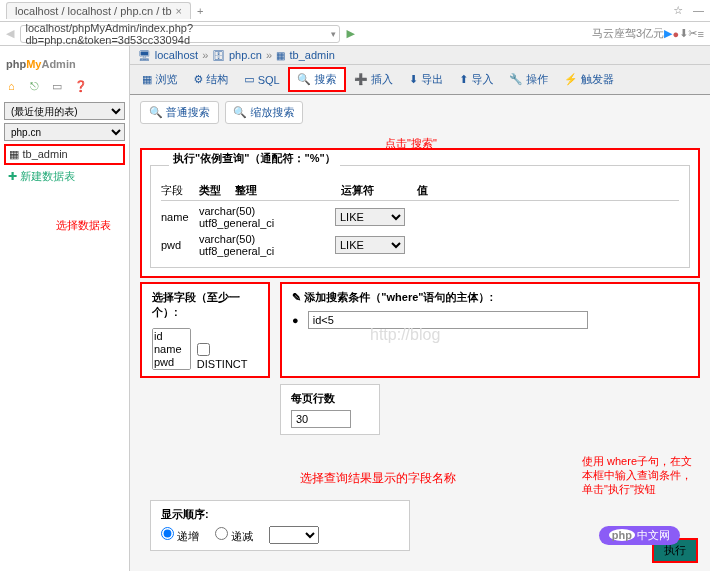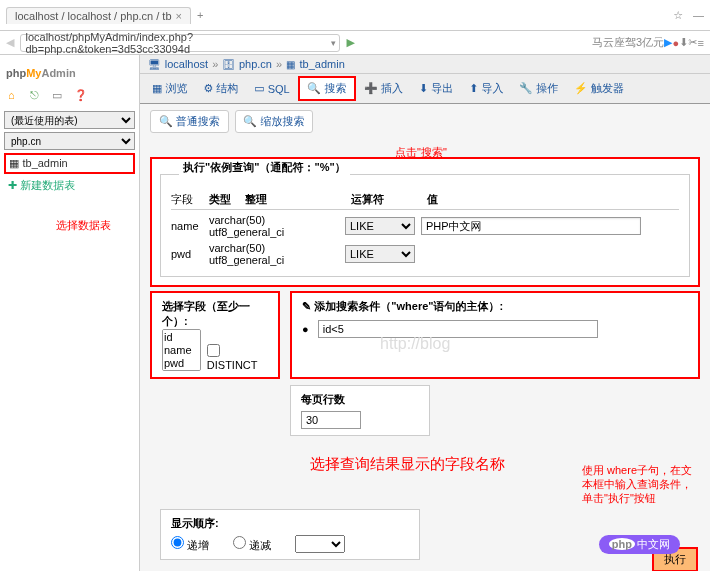--- a/index.html
+++ b/index.html
@@ -1,27 +1,27 @@
 <!DOCTYPE html>
 <html><head>
 <meta charset="utf-8">
 <style>
 *{box-sizing:border-box;margin:0;padding:0;font-family:Arial,"Microsoft YaHei",sans-serif;font-size:11px}
 body{background:#fff;width:710px;height:571px;overflow:hidden;position:relative}
-.browser-bar{height:31px;border-bottom:1px solid #ccc;display:flex;align-items:center;padding:0 6px}
+.browser-bar{height:22px;border-bottom:1px solid #ccc;display:flex;align-items:center;padding:0 6px}
 .tab{border:1px solid #ccc;border-bottom:none;padding:2px 8px;font-size:10px;color:#555;background:#f5f5f5;border-radius:3px 3px 0 0;display:flex;align-items:center;gap:4px}
 .tab-close{color:#888}
 .ctrl-icons{margin-left:auto;display:flex;gap:10px;color:#888}
 .url-bar{height:24px;border-bottom:1px solid #ccc;display:flex;align-items:center;padding:2px 6px;gap:6px}
 .url-box{flex:1;border:1px solid #ccc;border-radius:3px;height:18px;padding:0 4px;display:flex;align-items:center;font-size:10px;color:#444;max-width:320px}
 .url-arrow{color:#888;font-size:9px}
 .url-right{margin-left:auto;display:flex;align-items:center;color:#888;font-size:10px}
 .play{color:#1e90ff}
 .main{display:flex;height:calc(100% - 46px)}
-.sidebar{width:140px;border-right:1px solid #ccc;background:#fff;padding:4px}
+.sidebar{width:130px;border-right:1px solid #ccc;background:#fff;padding:4px}
 .logo{font-size:16px;font-weight:bold;margin:4px 0 8px 2px}
 .logo .p1{color:#666}.logo .p2{color:#f90}.logo .p3{color:#888}
 .side-icons{display:flex;gap:8px;margin-bottom:8px;padding-left:4px}
 .side-icons span{width:14px;height:14px;display:inline-block}
 .home{color:#f90}.globe{color:#6a6}.refresh{color:#888}.gear{color:#888}
 .sel{width:100%;border:1px solid #999;height:18px;margin-bottom:3px;font-size:10px;padding:0 2px}
 .tree-item{padding:3px 4px;font-size:11px;color:#333;cursor:pointer}
 .tree-sel{border:2px solid red;padding:2px 3px}
 .new-table{color:#2a7;padding:4px;font-size:11px}
 .anno-red{color:red;font-size:11px;position:absolute}
@@ -45,32 +45,32 @@
 .col-val input{width:220px;border:1px solid #999;height:18px;padding:0 4px;box-shadow:inset 0 1px 2px rgba(0,0,0,.1)}
 select.op{width:70px;height:18px;border:1px solid #999}
 .watermark{position:absolute;color:#ddd;font-size:16px;left:240px;top:280px;z-index:0}
 .row2{display:flex;gap:10px;margin:4px 10px}
 .box{border:1px solid #ccc;background:#fff;padding:6px 10px}
 .box.red{border:2px solid red}
 .fields-box{width:130px}
 .fields-list{border:1px solid #999;width:42px;height:42px;font-size:10px;padding:1px}
 .where-box{flex:1}
 .where-input{width:280px;border:1px solid #999;height:18px;padding:0 4px;margin-left:6px}
-.rows-box{width:140px;margin:6px 0 0 150px}
+.rows-box{width:100px;margin:6px 0 0 150px}
 .rows-input{width:60px;border:1px solid #999;height:18px;padding:0 4px}
 .order-box{width:130px;margin:6px 0 0 10px}
-.exec-btn{position:absolute;right:12px;bottom:8px;border:2px solid red;background:#fdba74;padding:3px 10px;font-size:11px}
+.exec-btn{position:absolute;right:12px;bottom:8px;border:2px solid red;background:#0f766e;padding:3px 10px;font-size:11px}
 .search-hint{position:absolute;color:red;left:255px;top:90px;font-size:11px}
 .query-hint{position:absolute;color:red;right:10px;top:110px;font-size:11px;width:230px;line-height:14px}
-.fields-hint{position:absolute;color:red;left:170px;top:400px;font-size:15px}
+.fields-hint{position:absolute;color:red;left:170px;top:424px;font-size:12px}
 .where-hint{position:absolute;color:red;right:8px;top:408px;font-size:11px;width:120px;line-height:14px}
 .last-hint{position:absolute;color:red;right:60px;bottom:30px;font-size:11px}
 .php-badge{position:absolute;right:30px;bottom:26px;background:#8b5cf6;color:#fff;border-radius:10px;padding:2px 10px;font-size:11px}
 .php-badge b{background:#fff;color:#888;border-radius:50%;padding:0 3px;margin-right:2px}
-.radio-row{display:flex;gap:24px;align-items:center}
+.radio-row{display:flex;gap:16px;align-items:center}
 </style>
 </head>
 <body>
 
 <div class="browser-bar">
   <div class="tab">
     <span>localhost / localhost / php.cn / tb</span>
     <span class="tab-close">×</span>
   </div>
   <div style="padding:0 6px;color:#888">+</div>
@@ -149,35 +149,34 @@
           <div class="col-label">字段</div>
           <div style="width:30px">类型</div>
           <div style="width:100px">整理</div>
           <div class="col-op">运算符</div>
           <div class="col-val">值</div>
         </div>
         <div class="query-row">
           <div class="col-label">name</div>
           <div class="col-type"><span>varchar(50)</span> <span>utf8_general_ci</span></div>
           <select class="op"><option>LIKE</option></select>
-          <div class="col-val"><input value="PHP中文网" style=""></div>
         </div>
         <div class="query-row">
           <div class="col-label">pwd</div>
           <div class="col-type"><span>varchar(50)</span> <span>utf8_general_ci</span></div>
           <select class="op"><option>LIKE</option></select>
         </div>
       </fieldset>
     </div>
 
     <div class="watermark">http://blog</div>
 
     <div class="row2">
       <div class="box red fields-box">
-        <div style="font-weight:bold;margin-bottom:0">选择字段（至少一个）:</div>
+        <div style="font-weight:bold;margin-bottom:8px">选择字段（至少一个）:</div>
         <div style="display:flex;gap:6px;align-items:flex-end">
           <select multiple="" class="fields-list">
             <option>id</option>
             <option>name</option>
             <option>pwd</option>
           </select>
           <label><input type="checkbox" style=""> <span>DISTINCT</span></label>
         </div>
       </div>
       <div class="box red where-box">

